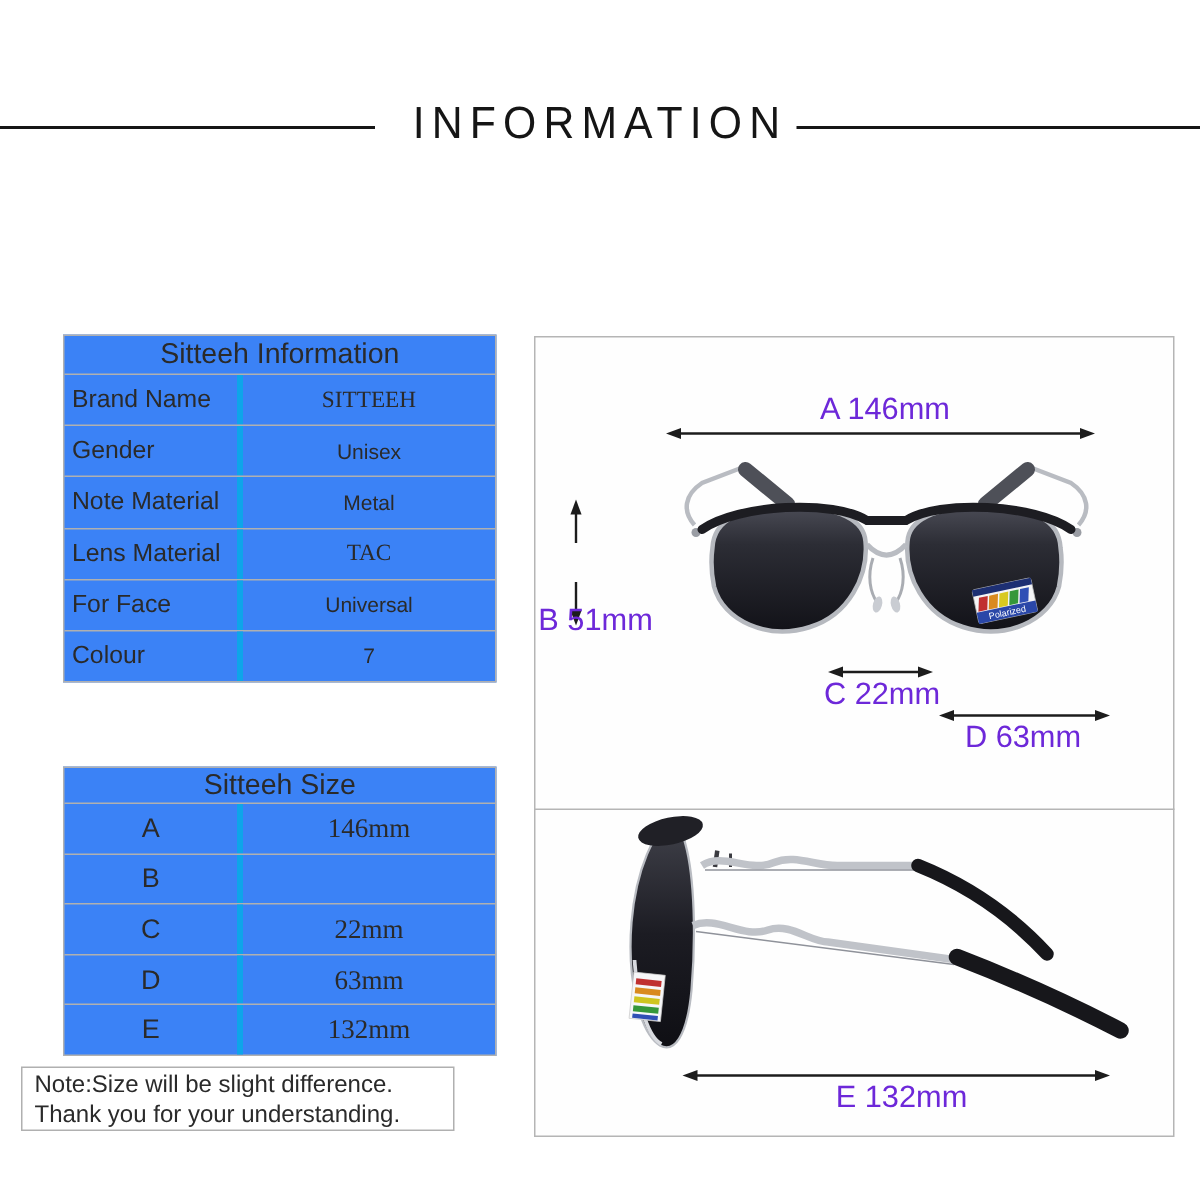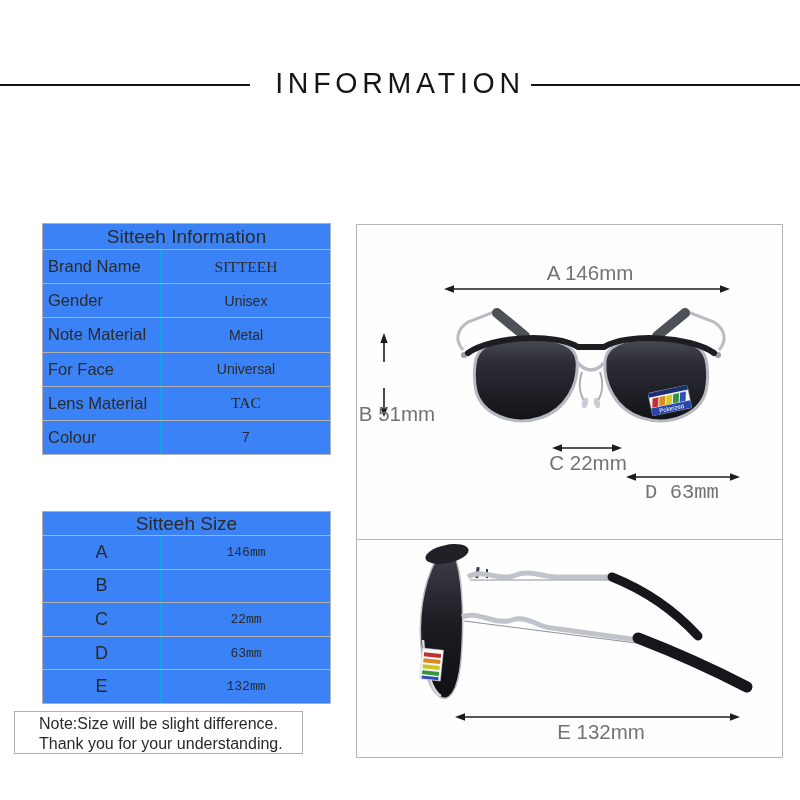--- a/index.html
+++ b/index.html
@@ -32,52 +32,52 @@
     margin-left:28px;
   }
   .tbl-info { top:223px; height:232px; grid-template-rows:25px repeat(6,1fr); }
   .tbl-size { top:511px; height:193px; grid-template-rows:23px repeat(5,1fr); }
   .tbl-title {
     display:flex; align-items:center; justify-content:center;
     font-size:19px; color:#2a2a2a;
   }
   .t-row { display:flex; border-top:1px solid #b0b0b0; }
   .t-label {
-    width:119px; border-right:2px solid #0ea5e9;
+    width:119px; border-right:4px solid #0ea5e9;
     display:flex; align-items:center;
     padding-left:5px; font-size:16.5px; color:#2a2a2a;
     white-space:nowrap;
   }
   .t-label.center { justify-content:center; padding-left:0; font-size:18px; }
   .t-value {
     flex:1; display:flex; align-items:center; justify-content:center;
     font-size:14px; color:#2a2a2a;
   }
   .v-mono  { font-family:Liberation Serif, serif; font-size:15.5px; }
-  .v-serif { font-family:Liberation Mono, monospace; font-size:13px; }
+  .v-serif { font-family:Liberation Serif, serif; font-size:18px; }
   
   .note-box {
     position:absolute; left:14px; top:711px; width:289px; height:43px;
     border:1px solid #b0b0b0;
-    padding:2px 0 0 24px;
+    padding:2px 0 0 8px;
     font-size:16px; line-height:20px; color:#2a2a2a;
   }
   
   .diagram-panel {
     position:absolute; left:356px; top:224px; width:427px; height:534px;
     border:1px solid #b5b5b5; background:#fefefe;
   }
   .diagram-divider {
     position:absolute; left:356px; top:539px; width:427px; height:1px;
     background:#b5b5b5;
   }
   .overlay-svg { position:absolute; left:0; top:0; width:800px; height:800px; }
   .dim-label {
     position:absolute; transform:translate(-50%,-50%);
-    font-size:20.5px; color:#737373; white-space:nowrap;
+    font-size:20.5px; color:#6d28d9; white-space:nowrap;
   }
 </style>
 </head>
 <body>
 
 <div class="page">
 
   <div class="rule rule-left"></div>
   <div class="page-title">INFORMATION</div>
   <div class="rule rule-right"></div>
@@ -90,26 +90,26 @@
     </div>
     <div class="t-row">
       <div class="t-label">Gender</div>
       <div class="t-value">Unisex</div>
     </div>
     <div class="t-row">
       <div class="t-label">Note Material</div>
       <div class="t-value">Metal</div>
     </div>
     <div class="t-row">
+      <div class="t-label">Lens Material</div>
+      <div class="t-value v-mono">TAC</div>
+    </div>
+    <div class="t-row">
       <div class="t-label">For Face</div>
       <div class="t-value">Universal</div>
-    </div>
-    <div class="t-row">
-      <div class="t-label">Lens Material</div>
-      <div class="t-value v-mono">TAC</div>
     </div>
     <div class="t-row">
       <div class="t-label">Colour</div>
       <div class="t-value">7</div>
     </div>
   </div>
 
   <div class="tbl tbl-size">
     <div class="tbl-title">Sitteeh Size</div>
     <div class="t-row">
@@ -243,16 +243,16 @@
         <line x1="461" y1="717" x2="734" y2="717"></line>
         <polygon points="455,717 465,713.3 465,720.7" stroke="none"></polygon>
         <polygon points="740,717 730,713.3 730,720.7" stroke="none"></polygon>
       </g>
     </g>
   </svg>
 
   <div class="dim-label" style="left:590px; top:273px;">A 146mm</div>
   <div class="dim-label" style="left:397px; top:374px;margin-top:40px;">B 51mm</div>
   <div class="dim-label" style="left:588px; top:463px;">C 22mm</div>
-  <div class="dim-label" style="left:682px; top:492px;font-family:Liberation Mono, monospace;">D 63mm</div>
+  <div class="dim-label" style="left:682px; top:492px;">D 63mm</div>
   <div class="dim-label" style="left:601px; top:732px;">E 132mm</div>
 
 </div>
 
 </body></html>

